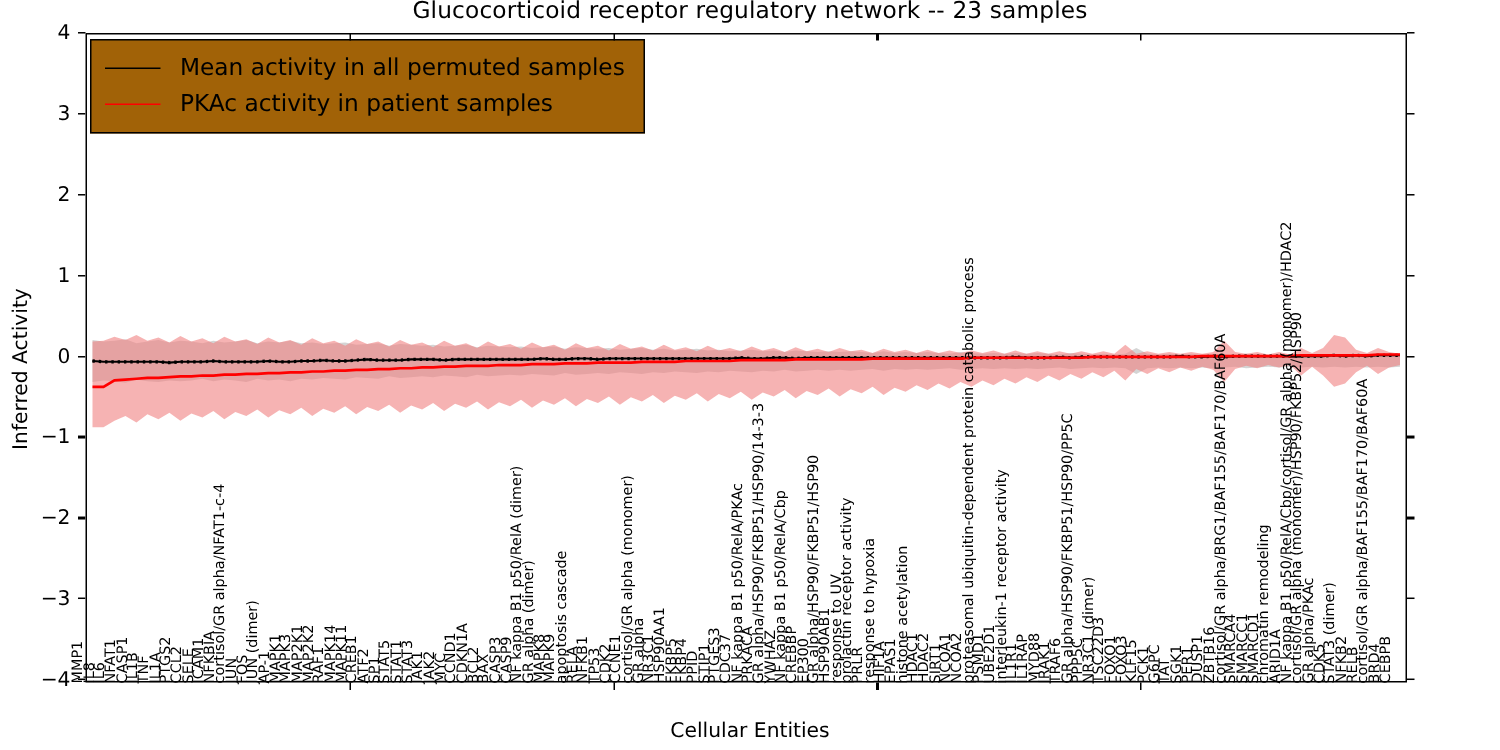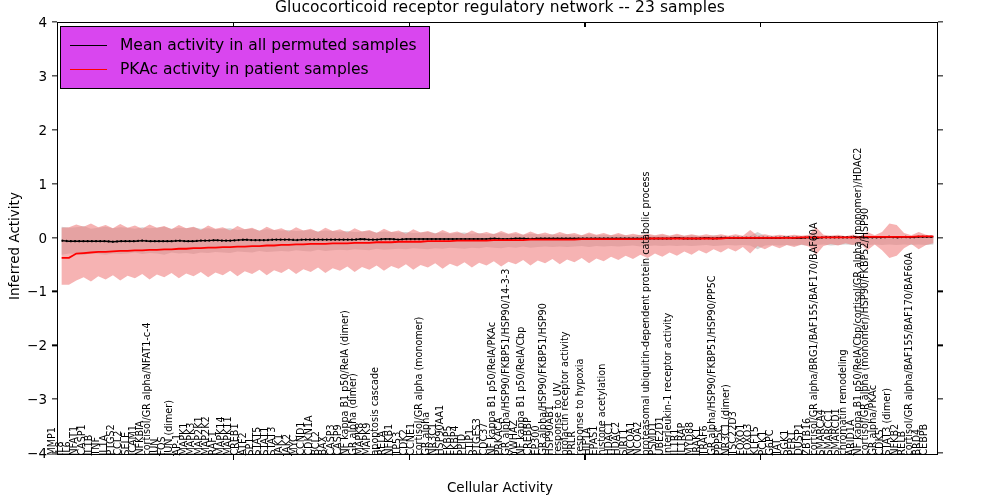--- a/index.html
+++ b/index.html
@@ -45,21 +45,21 @@
     line-height:9.6px;
   }
   #x-axis-label{
     position:absolute;left:0;top:479px;width:1000px;text-align:center;
     font-size:13.5px;color:#000;
   }
 
   
   #legend{
     position:absolute;left:60px;top:26px;
-    border:1.2px solid #000;background:#d946ef;
+    border:1.2px solid #000;background:#a16207;
     padding:6px 12px 7px 9px;box-sizing:border-box;
   }
   .legend-row{display:flex;align-items:center;height:24px;}
   .legend-swatch{width:37px;height:0;border-top:1.7px solid #000;margin-right:13px;flex:0 0 auto;}
   .legend-swatch.red{border-top-color:#ff0000;}
   .legend-text{font-size:15.5px;color:#000;white-space:nowrap;}
 </style>
 </head>
 <body>
 
@@ -222,21 +222,21 @@
       <div class="xlab" style="left: 813.337px;">cortisol/GR alpha (monomer)/HSP90/FKBP52/HSP90</div>
       <div class="xlab" style="left: 820.663px;">GR alpha/PKAc</div>
       <div class="xlab" style="left: 827.987px;">CDK5</div>
       <div class="xlab" style="left: 835.312px;">STAT3 (dimer)</div>
       <div class="xlab" style="left: 842.638px;">NFKB2</div>
       <div class="xlab" style="left: 849.962px;">RELB</div>
       <div class="xlab" style="left: 857.288px;">cortisol/GR alpha/BAF155/BAF170/BAF60A</div>
       <div class="xlab" style="left: 864.612px;">BRD4</div>
       <div class="xlab" style="left: 871.938px;">CEBPB</div>
     </div>
-  <div id="x-axis-label">Cellular Activity</div>
+  <div id="x-axis-label">Cellular Entities</div>
 
   <div id="legend">
     <div class="legend-row">
       <span class="legend-swatch"></span>
       <span class="legend-text">Mean activity in all permuted samples</span>
     </div>
     <div class="legend-row">
       <span class="legend-swatch red"></span>
       <span class="legend-text">PKAc activity in patient samples</span>
     </div>

